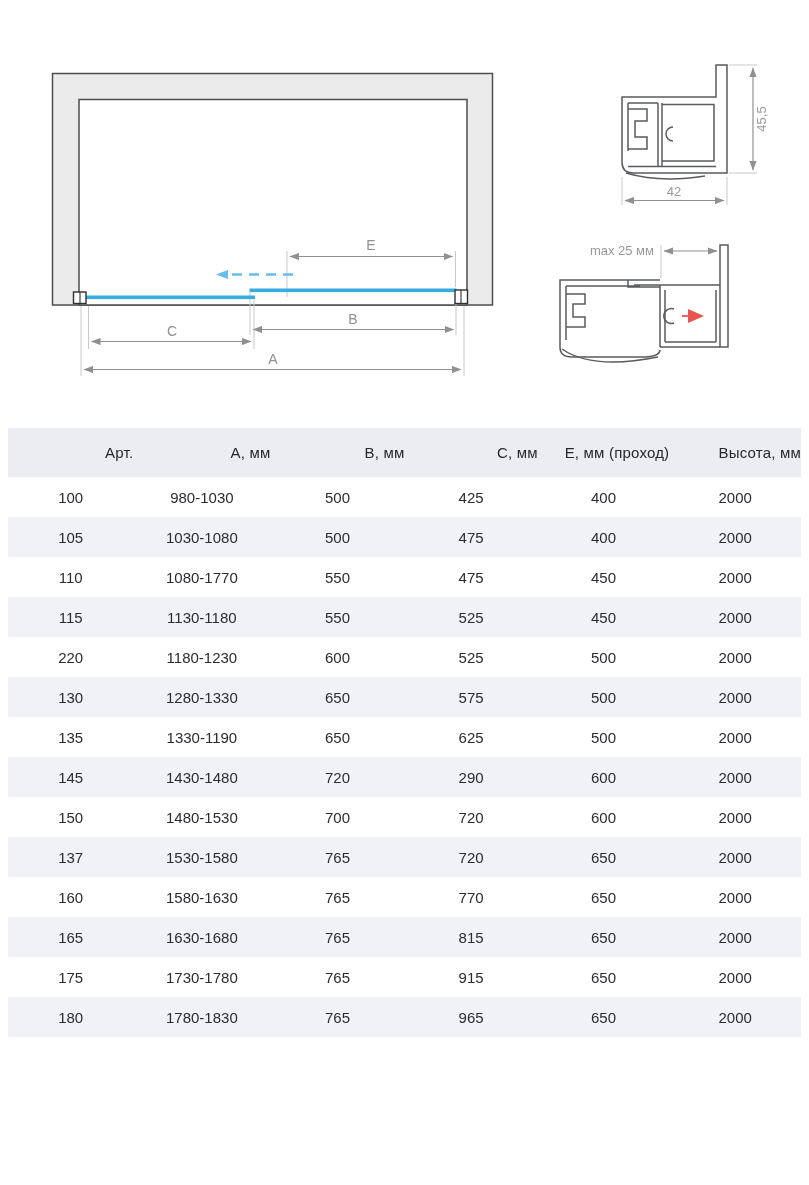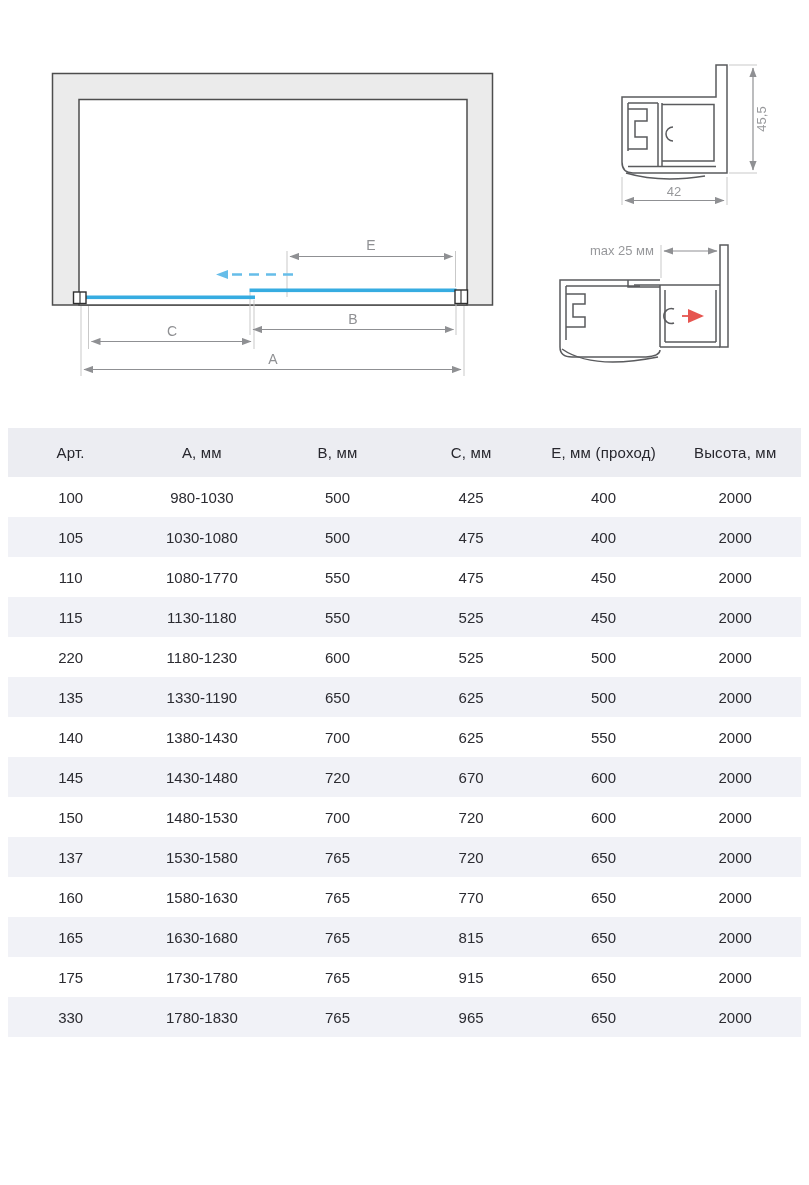--- a/index.html
+++ b/index.html
@@ -9,21 +9,21 @@
   }
   .diagram-svg{position:absolute;top:0;left:0;}
   .dim-label{font-family:"Liberation Sans",sans-serif;font-size:14px;fill:#8f9093;}
   .dim-label-sm{font-family:"Liberation Sans",sans-serif;font-size:13px;fill:#97989b;}
   .spec-table{
     position:absolute;top:428px;left:8px;width:793px;
     border-collapse:collapse;table-layout:fixed;
   }
   .spec-table th{
     background:#ecedf2;height:49px;font-weight:500;font-size:15px;
-    color:#27272e;text-align:center;padding:0;letter-spacing:.2px;
+    color:#27272e;text-align:right;padding:0;letter-spacing:.2px;
   }
   .spec-table td{
     height:40px;font-size:15px;color:#2b2b31;text-align:center;padding:0;
   }
   .spec-table tbody tr:nth-child(even){background:#f1f2f7;}
   .spec-table tbody tr:nth-child(odd){background:#ffffff;}
 </style>
 </head>
 <body>
 
@@ -164,40 +164,40 @@
         </tr>
         <tr>
           <td>220</td>
           <td>1180-1230</td>
           <td>600</td>
           <td>525</td>
           <td>500</td>
           <td>2000</td>
         </tr>
         <tr>
+          <td>130</td>
+          <td>1280-1330</td>
+          <td>650</td>
+          <td>575</td>
+          <td>500</td>
+          <td>2000</td>
+        </tr>
+        <tr>
           <td>135</td>
           <td>1330-1190</td>
           <td>650</td>
           <td>625</td>
           <td>500</td>
-          <td>2000</td>
-        </tr>
-        <tr>
-          <td>140</td>
-          <td>1380-1430</td>
-          <td>700</td>
-          <td>625</td>
-          <td>550</td>
           <td>2000</td>
         </tr>
         <tr>
           <td>145</td>
           <td>1430-1480</td>
           <td>720</td>
-          <td>670</td>
+          <td>290</td>
           <td>600</td>
           <td>2000</td>
         </tr>
         <tr>
           <td>150</td>
           <td>1480-1530</td>
           <td>700</td>
           <td>720</td>
           <td>600</td>
           <td>2000</td>
@@ -228,21 +228,21 @@
         </tr>
         <tr>
           <td>175</td>
           <td>1730-1780</td>
           <td>765</td>
           <td>915</td>
           <td>650</td>
           <td>2000</td>
         </tr>
         <tr>
-          <td>330</td>
+          <td>180</td>
           <td>1780-1830</td>
           <td>765</td>
           <td>965</td>
           <td>650</td>
           <td>2000</td>
         </tr>
       </tbody>
   </table>
 
 </div>

